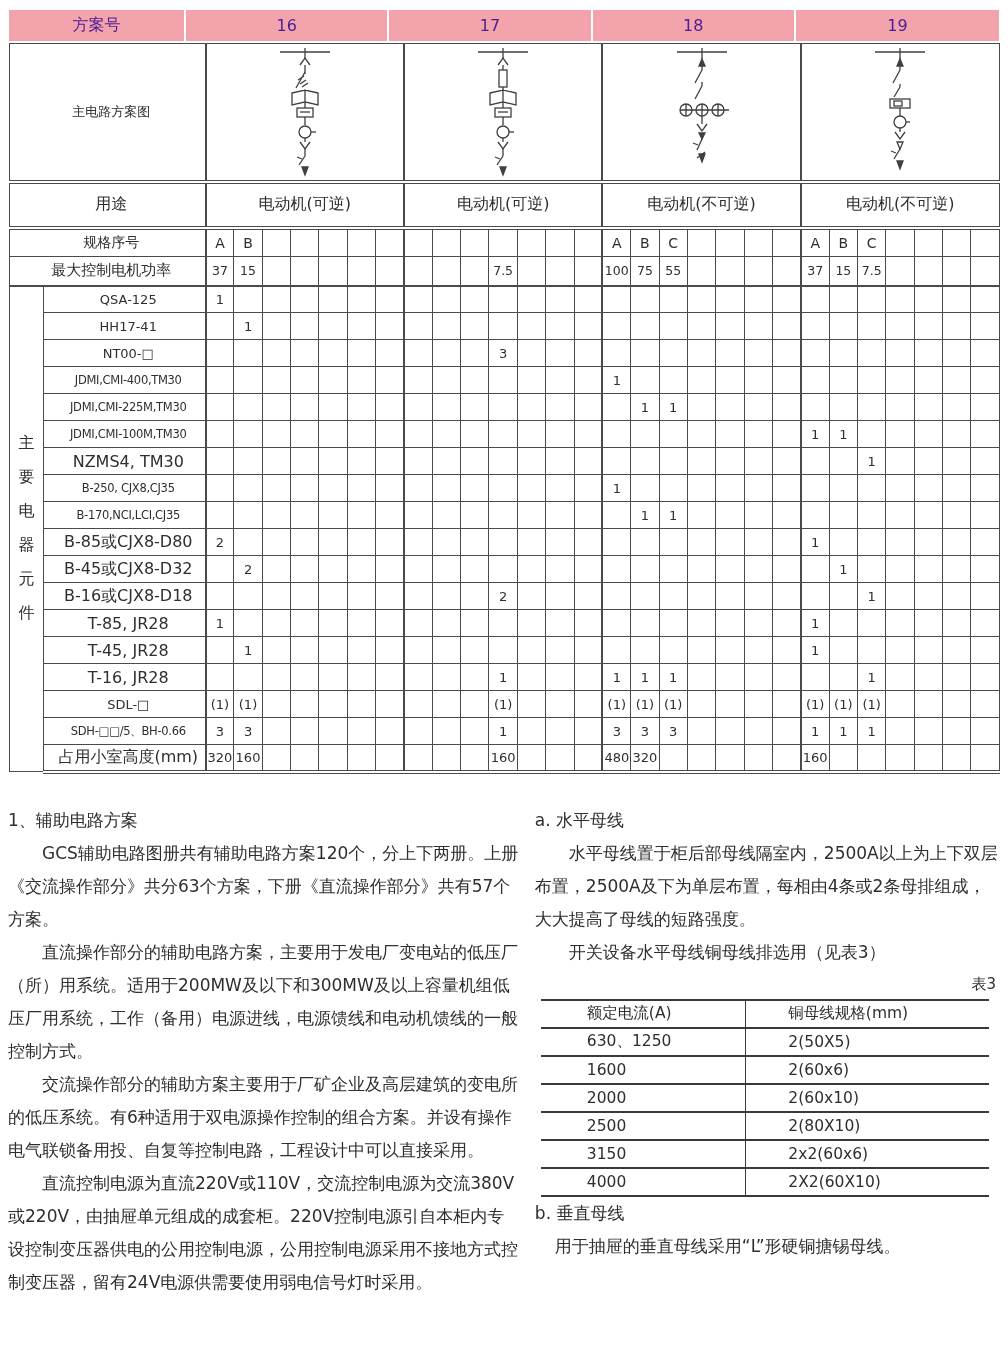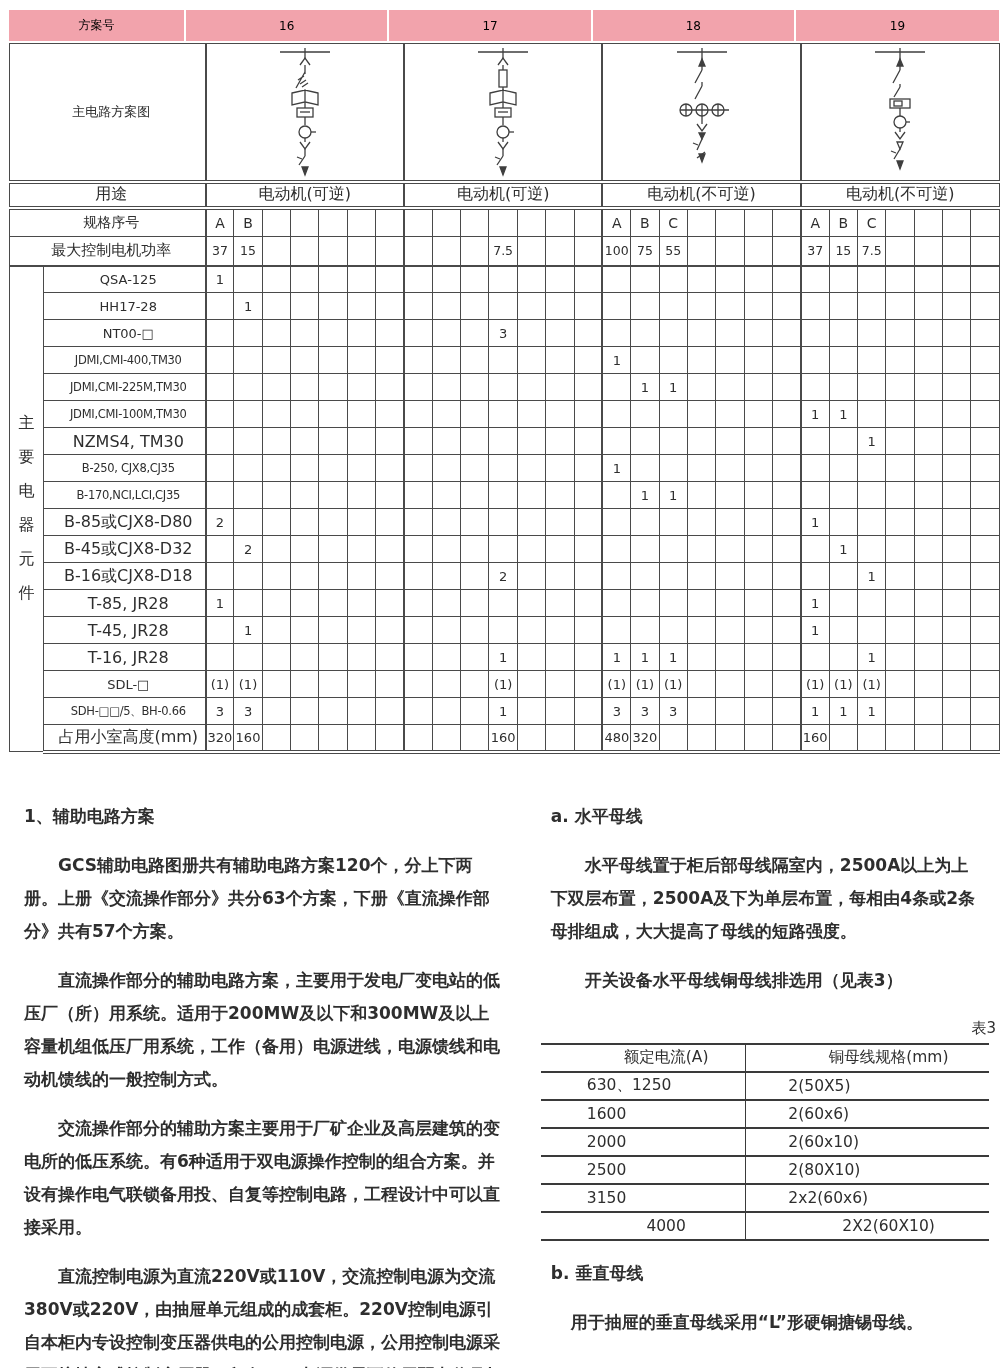--- a/index.html
+++ b/index.html
@@ -5,61 +5,61 @@
   * { box-sizing: border-box; }
   body { margin:0; background:#ffffff; }
   .page {
     width:1008px; height:1368px; position:relative; overflow:hidden;
     background:#ffffff; color:#2e2e2e;
     font-family:"DejaVu Sans","Liberation Sans",sans-serif;
   }
   
   .hdr { display:flex; margin:10px 0 0 9px; width:990px; height:31px; }
   .hdr .hcell {
-    background:#F2A3AC; color:#000000; font-size:12px;
+    background:#F2A3AC; color:#4c1d95; font-size:16px;
     display:flex; align-items:center; justify-content:center;
     border-right:2px solid #ffffff;
   }
   .hdr .hcell:last-child { border-right:none; }
   .hdr .h-label { width:196px; }
   .hdr .h-scheme { width:225px; }
   
   .main-table { border-collapse:collapse; margin-left:9px; width:990px; table-layout:fixed; margin-top:2px; }
   .main-table td {
     border:1px solid #4a4a4a; padding:0; text-align:center; vertical-align:middle;
     font-size:13px; height:27px; overflow:hidden; white-space:nowrap;
   }
   .c-side { width:34px; } .c-label { width:162px; } .c-data { width:28.35px; }
   .diagrow td { height:138px; border-bottom:4px double #4a4a4a; }
-  .usagerow td { height:26px; font-size:16px; border-bottom:4px double #4a4a4a; }
+  .usagerow td { height:46px; font-size:16px; border-bottom:4px double #4a4a4a; }
   .row-label { text-align:left; padding-left:8px !important; font-size:15px; }
   .row-label.med { font-size:16px; }
   .row-label.long { font-size:11.5px; letter-spacing:-0.3px; }
   .specrow td { height:29px; font-size:14px; }
   .powrow td { height:29px; font-size:12.5px; border-bottom:2px solid #4a4a4a; }
   .powrow .row-label { font-size:15px; }
   .lastrow td { border-bottom:4px double #4a4a4a; }
   .gs { border-left:2px solid #4a4a4a !important; }
   .sidebar-cell div { display:flex; flex-direction:column; align-items:center; justify-content:center; gap:13px; font-size:16px; }
   .diag { display:block; margin:0 auto; }
   .diag path, .diag line, .diag circle, .diag rect { stroke:#3f3f3f; stroke-width:1.3; fill:none; }
   .diag .fill { fill:#3f3f3f; }
   
   .columns { display:flex; margin:30px 8px 0 8px; }
   .colL { width:516px; }
   .colR { width:468px; margin-left:14px; }
-  .columns p, .columns h3 { margin:16px; font-size:17px; font-weight:bold; line-height:33px; }
+  .columns p, .columns h3 { margin:0; font-size:17px; font-weight:normal; line-height:33px; }
   .indent { text-indent:2em; }
   .cap3 { text-align:right; font-size:15px; line-height:30px; padding-right:4px; }
   .table3 { border-collapse:collapse; width:448px; margin-left:6px; }
   .table3 th, .table3 td {
     border-top:2px solid #3a3a3a; font-size:15.5px; font-weight:normal;
     height:28px; text-align:left; padding:0;
   }
-  .table3 tr:last-child th, .table3 tr:last-child td { border-bottom:2px solid #3a3a3a;text-align:center; }
+  .table3 tr:last-child th, .table3 tr:last-child td { border-bottom:2px solid #3a3a3a; }
   .table3 .col1 { width:205px; border-right:1.5px solid #3a3a3a; padding-left:46px; }
   .table3 .col2 { padding-left:42px; }
   .bline1 { padding-left:20px; }
 </style>
 </head>
 <body>
 
 <div class="page">
 
   <div class="hdr">
@@ -286,21 +286,21 @@
           <td class=""></td>
           <td class="gs"></td>
           <td class=""></td>
           <td class=""></td>
           <td class=""></td>
           <td class=""></td>
           <td class=""></td>
           <td class=""></td>
         </tr>
         <tr class="">
-          <td class="row-label">HH17-28</td>
+          <td class="row-label">HH17-41</td>
           <td class="gs"></td>
           <td class="">1</td>
           <td class=""></td>
           <td class=""></td>
           <td class=""></td>
           <td class=""></td>
           <td class=""></td>
           <td class="gs"></td>
           <td class=""></td>
           <td class=""></td>

